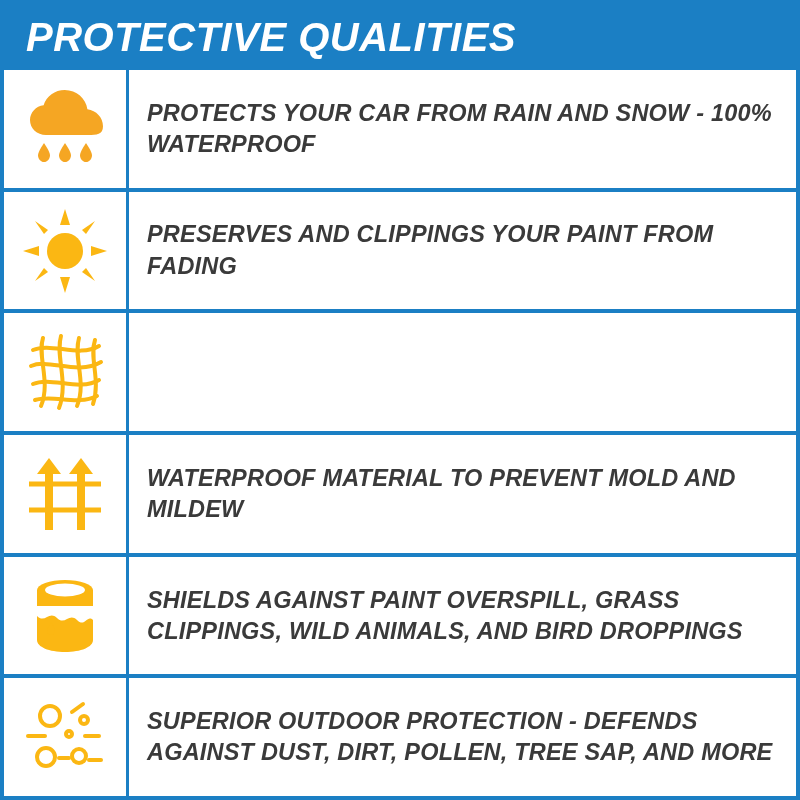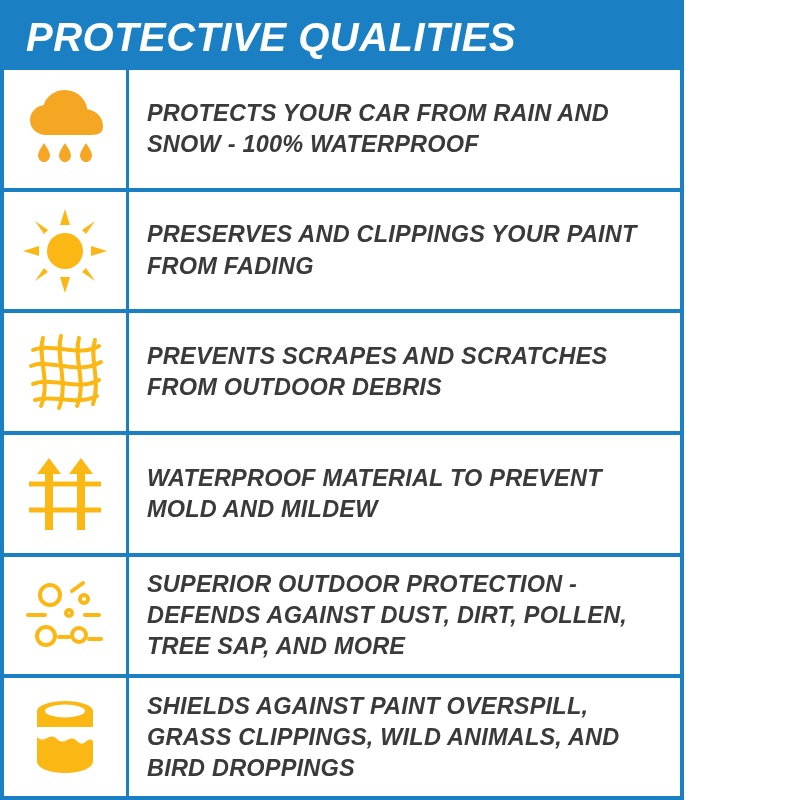--- a/index.html
+++ b/index.html
@@ -8,21 +8,21 @@
   }
   body {
     width: 800px;
     height: 800px;
     background: #ffffff;
     font-family: "Liberation Sans", sans-serif;
     overflow: hidden;
   }
 
   .infographic {
-    width: 684px;
+    width: 800px;
     height: 800px;
     box-sizing: border-box;
     border: 4px solid #1b7fc4;
     background: #ffffff;
     display: flex;
     flex-direction: column;
   }
 
   
   .header {
@@ -156,41 +156,54 @@
             <path d="M8 52 C 26 44, 54 60, 74 48"></path>
             <path d="M10 68 C 28 62, 52 74, 72 64"></path>
             <path d="M18 6 C 12 24, 26 50, 16 74"></path>
             <path d="M36 4 C 30 24, 44 50, 34 76"></path>
             <path d="M54 6 C 48 26, 62 50, 52 74"></path>
             <path d="M70 8 C 64 26, 76 48, 68 72"></path>
           </g>
         </svg>
       </div>
       <div class="divider"></div>
-      <div class="text-cell">
-        <div class="row-text">PREVENTS SCRAPES AND SCRATCHES FROM OUTDOOR DEBRIS</div>
-      </div>
     </div>
 
     <div class="row">
       <div class="icon-cell">
         <svg class="icon-svg" width="80" height="80" viewBox="0 0 80 80">
           <g fill="#fbb713">
             <path d="M20 76 L20 20 L12 20 L24 4 L36 20 L28 20 L28 76 Z"></path>
             <path d="M52 76 L52 20 L44 20 L56 4 L68 20 L60 20 L60 76 Z"></path>
           </g>
           <g stroke="#fbb713" stroke-width="5">
             <line x1="4" y1="30" x2="76" y2="30"></line>
             <line x1="4" y1="56" x2="76" y2="56"></line>
           </g>
         </svg>
       </div>
       <div class="divider"></div>
       <div class="text-cell">
         <div class="row-text">WATERPROOF MATERIAL TO PREVENT MOLD AND MILDEW</div>
+      </div>
+    </div>
+
+    <div class="row">
+      <div class="icon-cell">
+        <svg class="icon-svg" width="76" height="80" viewBox="0 0 76 80">
+          <path fill="#fbb713" d="M10 14 L10 64 C10 71 22 76 38 76 C54 76 66 71 66 64 L66 14 Z"></path>
+          <ellipse cx="38" cy="14" rx="28" ry="10" fill="#fbb713"></ellipse>
+          <ellipse cx="38" cy="14" rx="20" ry="6.5" fill="#ffffff"></ellipse>
+          <path fill="#ffffff" d="M10 40 C 18 48, 22 34, 30 42 C 38 50, 42 36, 50 44 C 58 52, 60 38, 66 44 L66 30 L10 30 Z"></path>
+          <path fill="#fbb713" d="M24 46 c0 0 -4 6 -4 8.5 0 2.5 1.8 4.5 4 4.5 s4 -2 4 -4.5 C28 52 24 46 24 46z"></path>
+        </svg>
+      </div>
+      <div class="divider"></div>
+      <div class="text-cell">
+        <div class="row-text">SHIELDS AGAINST PAINT OVERSPILL, GRASS CLIPPINGS, WILD ANIMALS, AND BIRD DROPPINGS</div>
       </div>
     </div>
 
     <div class="row">
       <div class="icon-cell">
         <svg class="icon-svg" width="84" height="74" viewBox="0 0 84 74">
           <g fill="none" stroke="#fbb713" stroke-width="4">
             <circle cx="27" cy="16" r="10"></circle>
             <circle cx="23" cy="57" r="9"></circle>
             <circle cx="56" cy="56" r="7"></circle>
@@ -205,30 +218,14 @@
             <line x1="66" y1="60" x2="78" y2="60"></line>
           </g>
         </svg>
       </div>
       <div class="divider"></div>
       <div class="text-cell">
         <div class="row-text">SUPERIOR OUTDOOR PROTECTION - DEFENDS AGAINST DUST, DIRT, POLLEN, TREE SAP, AND MORE</div>
       </div>
     </div>
 
-    <div class="row">
-      <div class="icon-cell">
-        <svg class="icon-svg" width="76" height="80" viewBox="0 0 76 80">
-          <path fill="#fbb713" d="M10 14 L10 64 C10 71 22 76 38 76 C54 76 66 71 66 64 L66 14 Z"></path>
-          <ellipse cx="38" cy="14" rx="28" ry="10" fill="#fbb713"></ellipse>
-          <ellipse cx="38" cy="14" rx="20" ry="6.5" fill="#ffffff"></ellipse>
-          <path fill="#ffffff" d="M10 40 C 18 48, 22 34, 30 42 C 38 50, 42 36, 50 44 C 58 52, 60 38, 66 44 L66 30 L10 30 Z"></path>
-          <path fill="#fbb713" d="M24 46 c0 0 -4 6 -4 8.5 0 2.5 1.8 4.5 4 4.5 s4 -2 4 -4.5 C28 52 24 46 24 46z"></path>
-        </svg>
-      </div>
-      <div class="divider"></div>
-      <div class="text-cell">
-        <div class="row-text">SHIELDS AGAINST PAINT OVERSPILL, GRASS CLIPPINGS, WILD ANIMALS, AND BIRD DROPPINGS</div>
-      </div>
-    </div>
-
   </div>
 </div>
 
 </body></html>

